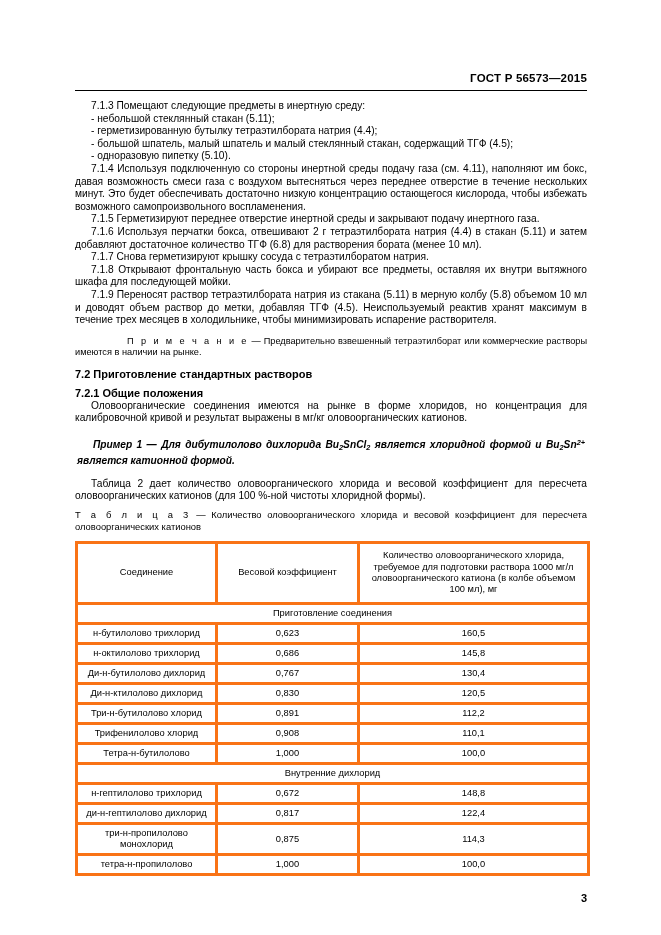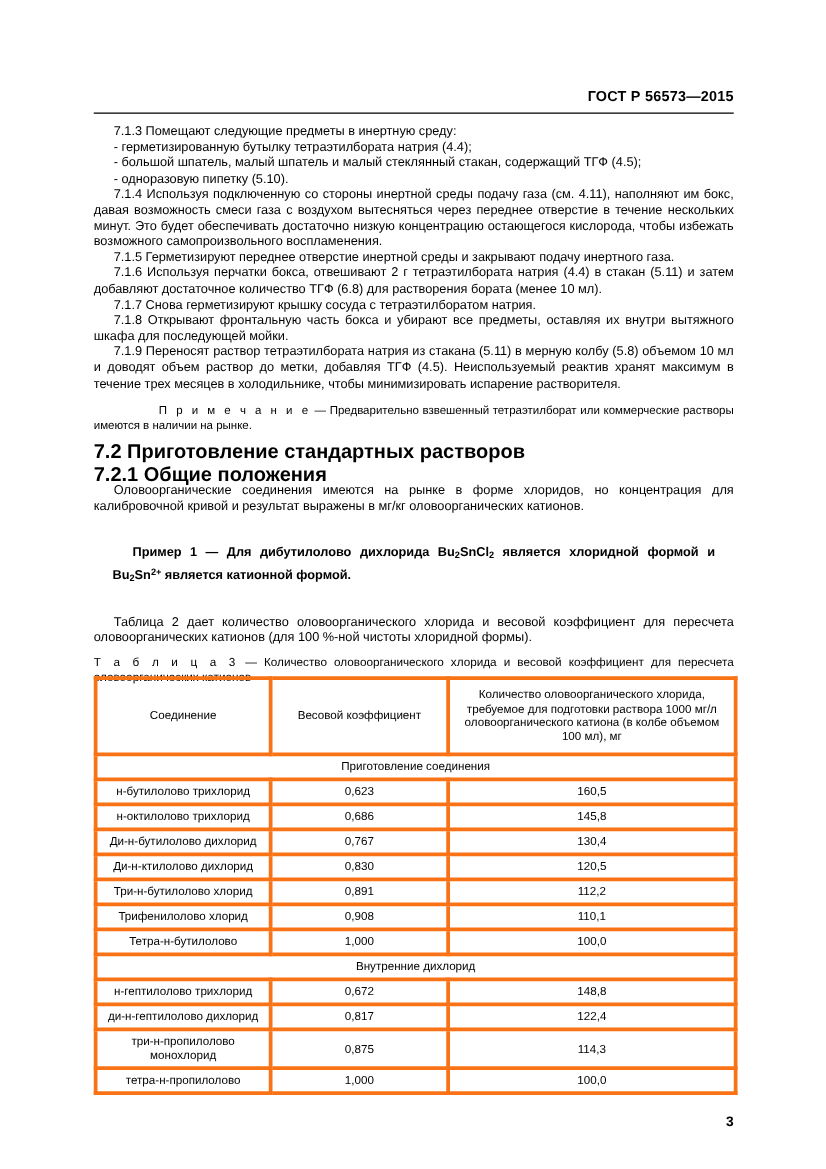--- a/index.html
+++ b/index.html
@@ -60,44 +60,45 @@
     text-justify: inter-word;
   }
   p.indent {
     text-indent: 16px;
   }
   .spacer-sm { height: 6px; }
   .spacer-md { height: 9px; }
 
   h3.heading {
     margin: 0;
-    font-size: 16px;
+    font-size: 11px;
     font-weight: bold;
     line-height: 13px;
     text-indent: 0;
   }
 
   .note {
     font-size: 9.2px;
     line-height: 11.6px;
     text-align: justify;
     text-indent: 16px;
     margin: 0;
   }
   .note .sp {
     letter-spacing: 2.2px;
     margin-left: 36px;
   }
 
   .example {
     font-size: 10.2px;
+    font-style: italic;
     font-weight: bold;
     line-height: 13px;
     text-align: justify;
-    margin: 15px;
+    margin: 2px;
     text-indent: 16px;
   }
 
   .tbl-caption {
     font-size: 9.4px;
     line-height: 12px;
     text-align: justify;
     margin: 0;
     text-indent: 0;
   }
@@ -158,20 +159,21 @@
 <body>
 
 <div class="page">
 
   <div class="header">ГОСТ Р 56573—2015</div>
   <div class="header-rule"></div>
 
   <div class="content">
 
     <p class="indent">7.1.3 Помещают следующие предметы в инертную среду:</p>
+    <p class="indent">- небольшой стеклянный стакан (5.11);</p>
     <p class="indent">- герметизированную бутылку тетраэтилбората натрия (4.4);</p>
     <p class="indent">- большой шпатель, малый шпатель и малый стеклянный стакан, содержащий ТГФ (4.5);</p>
     <p class="indent">- одноразовую пипетку (5.10).</p>
     <p class="indent">7.1.4 Используя подключенную со стороны инертной среды подачу газа (см. 4.11), наполняют им бокс, давая возможность смеси газа с воздухом вытесняться через переднее отверстие в течение нескольких минут. Это будет обеспечивать достаточно низкую концентрацию остающегося кислорода, чтобы избежать возможного самопроизвольного воспламенения.</p>
     <p class="indent">7.1.5 Герметизируют переднее отверстие инертной среды и закрывают подачу инертного газа.</p>
     <p class="indent">7.1.6 Используя перчатки бокса, отвешивают 2 г тетраэтилбората натрия (4.4) в стакан (5.11) и затем добавляют достаточное количество ТГФ (6.8) для растворения бората (менее 10 мл).</p>
     <p class="indent">7.1.7 Снова герметизируют крышку сосуда с тетраэтилборатом натрия.</p>
     <p class="indent">7.1.8 Открывают фронтальную часть бокса и убирают все предметы, оставляя их внутри вытяжного шкафа для последующей мойки.</p>
     <p class="indent">7.1.9 Переносят раствор тетраэтилбората натрия из стакана (5.11) в мерную колбу (5.8) объемом 10 мл и доводят объем раствор до метки, добавляя ТГФ (4.5). Неиспользуемый реактив хранят максимум в течение трех месяцев в холодильнике, чтобы минимизировать испарение растворителя.</p>
 

